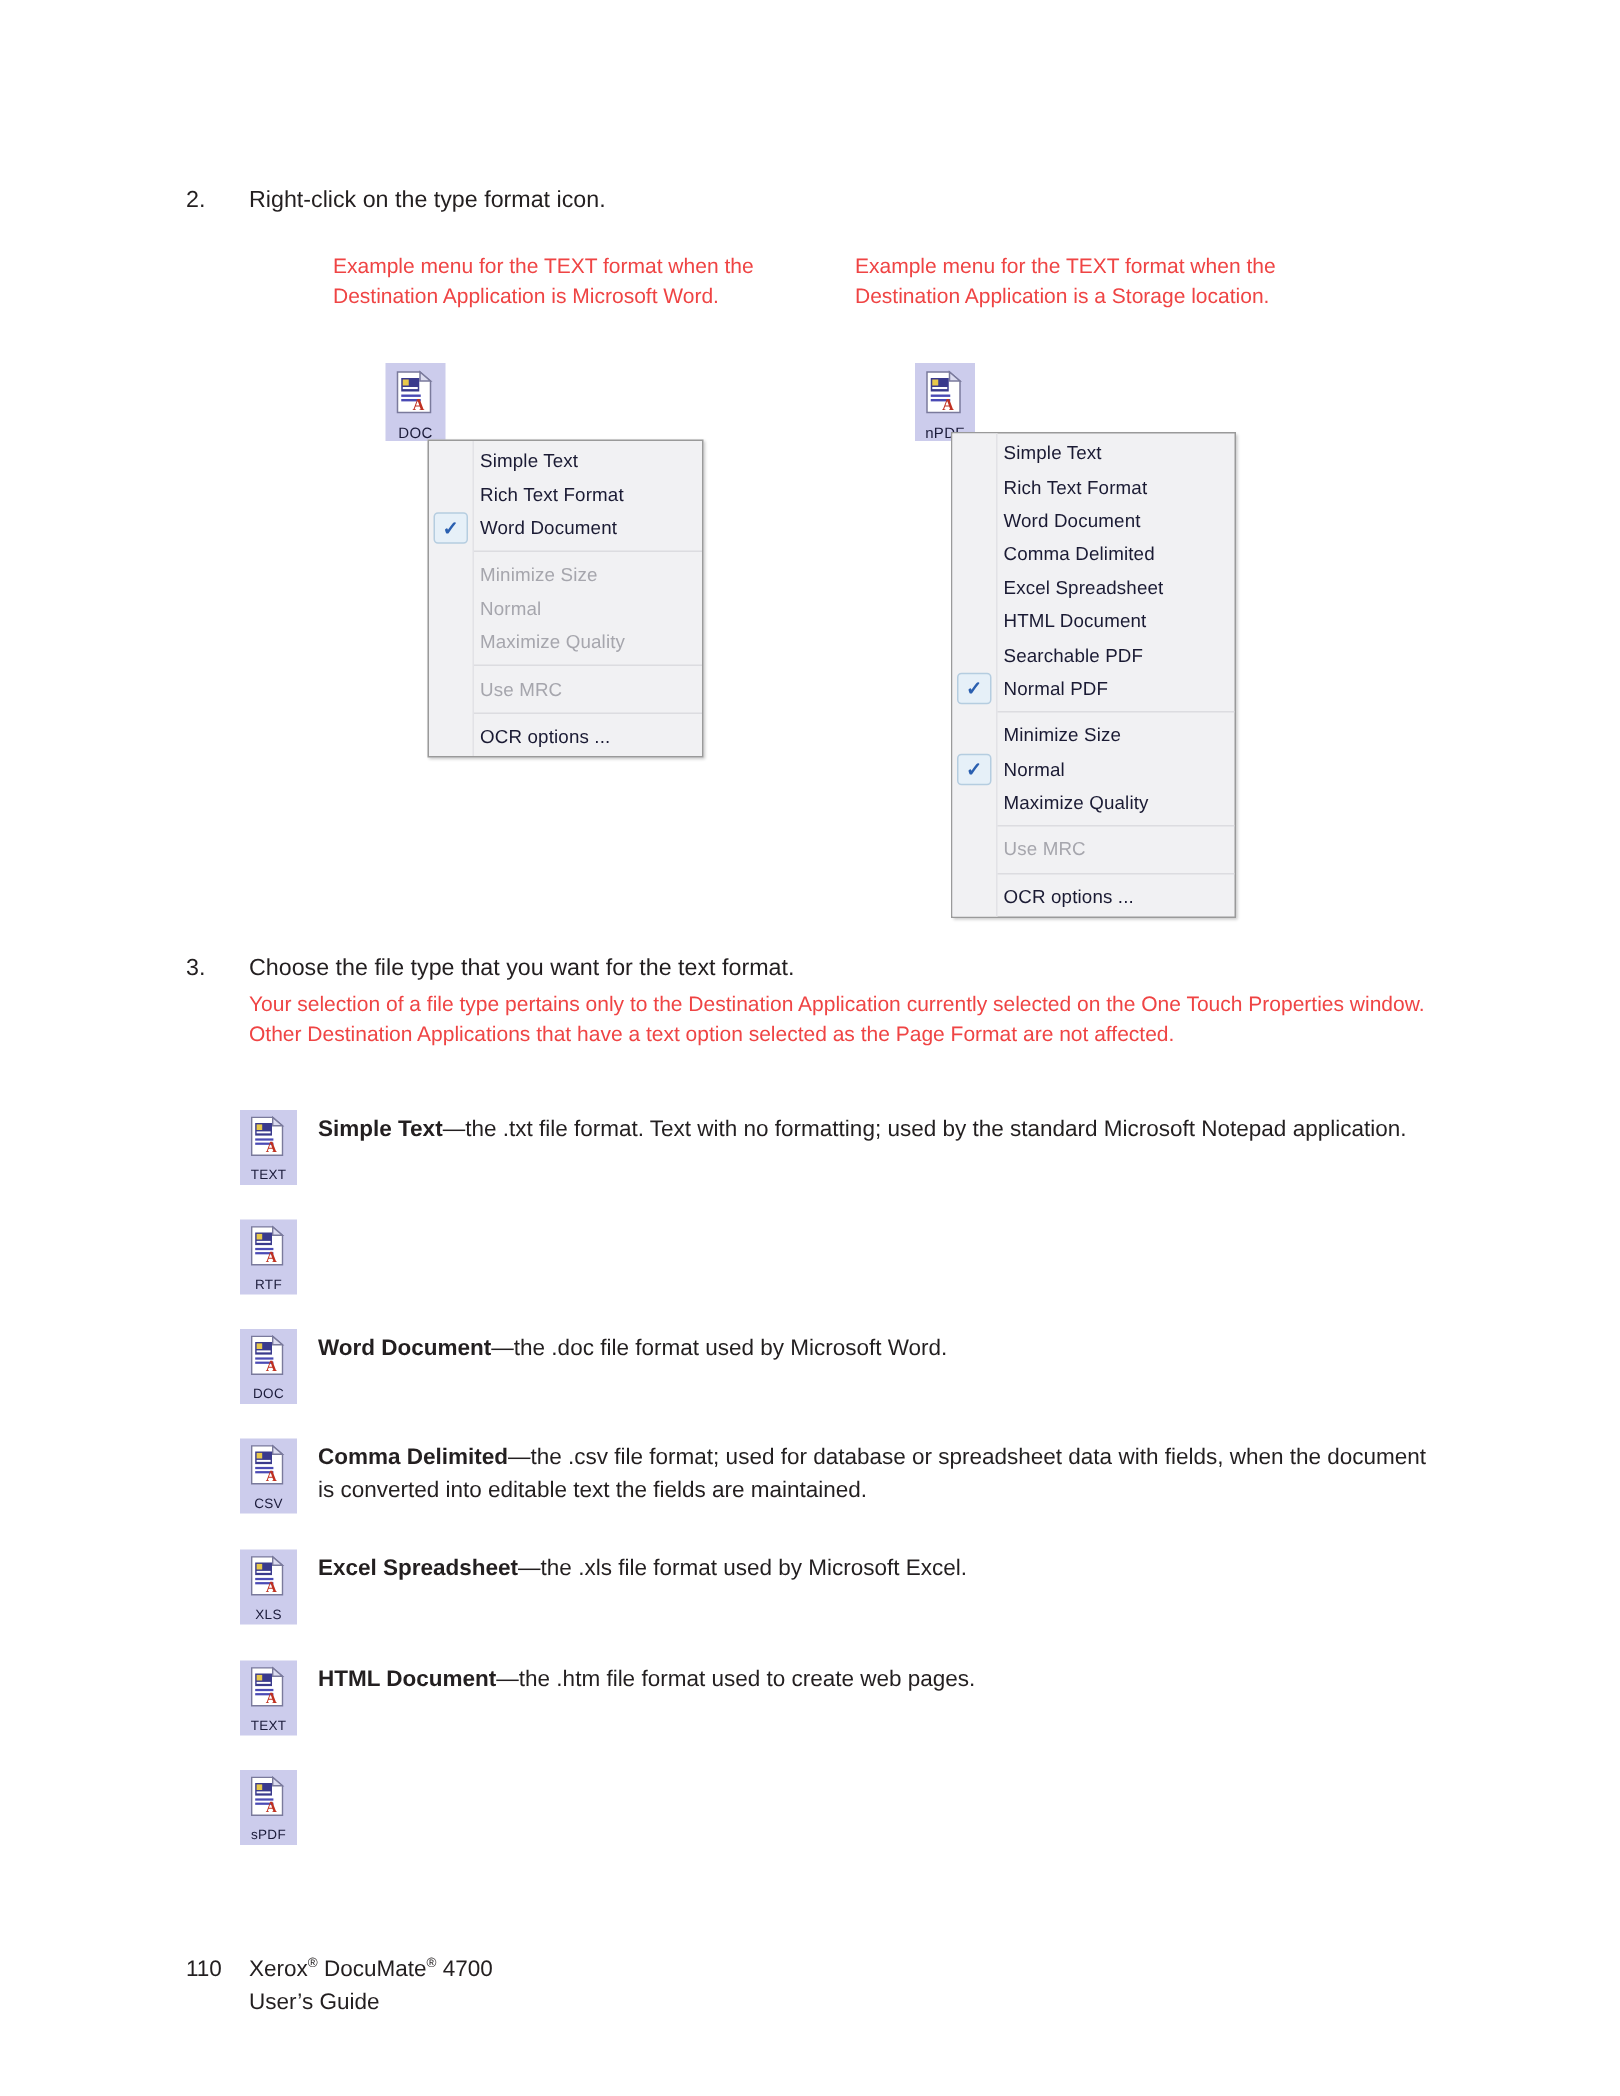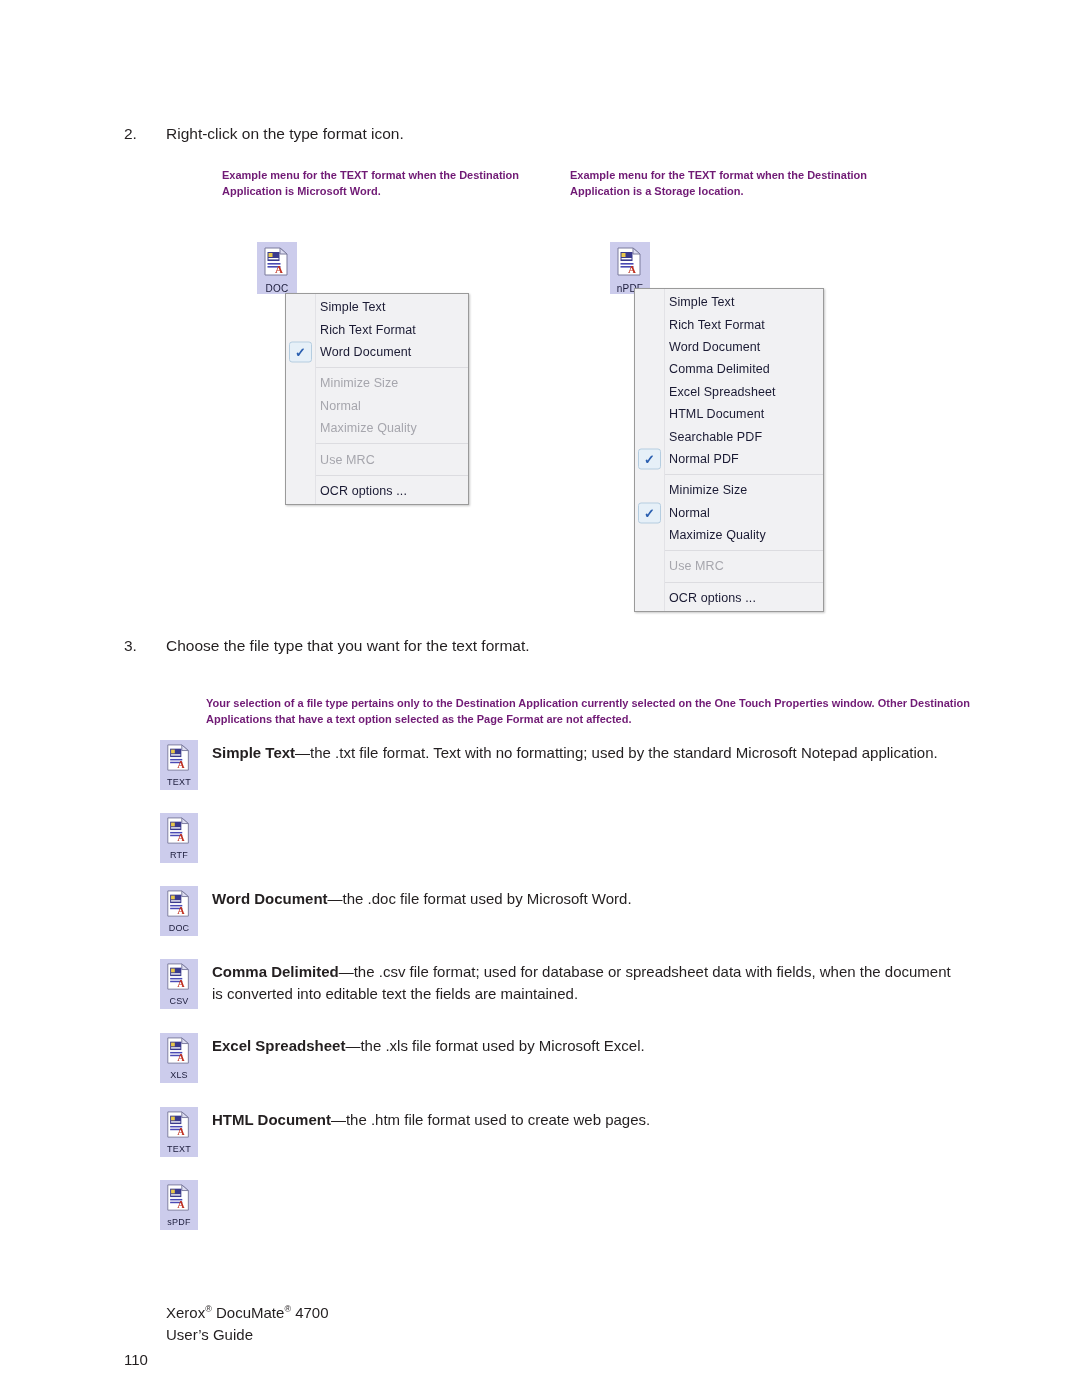--- a/index.html
+++ b/index.html
@@ -25,24 +25,23 @@
   }
   .step-num {
     width: 42px;
     flex: 0 0 42px;
     font-size: 15.5px;
   }
   .step-body { flex: 1; }
 
   .caption {
     position: absolute;
-    font-size: 11px;
+    font-size: 14px;
     line-height: 1.42;
-    color: #701a75;
-    font-weight: bold;
+    color: #ef4444;
   }
 
   
   .ctxmenu {
     position: absolute;
     background: #f1f1f3;
     border: 1px solid #9a9a9a;
     box-shadow: 1px 1px 2px rgba(0,0,0,.22);
     font-size: 12.5px;
     color: #1a1a33;
@@ -131,21 +130,21 @@
   }
   .descrow .text b { font-weight: 700; }
 
   
   .footer {
     position: absolute;
     display: flex;
     font-size: 15px;
     line-height: 1.45;
   }
-  .footer .pageno { width: 42px; flex: 0 0 42px; margin-top: 47px; }
+  .footer .pageno { width: 42px; flex: 0 0 42px; }
   .footer .meta sup { font-size: 9px; vertical-align: super; }
 </style>
 </head>
 <body>
 
 <div class="step" style="left:124px; top:123px; width:700px;">
   <div class="step-num">2.</div>
   <div class="step-body">Right-click on the type format icon.</div>
 </div>
 
@@ -261,21 +260,21 @@
     <div class="msep"></div>
     <div class="mi">
       <span class="label">OCR options ...</span>
     </div>
   </div>
 
 <div class="step" style="left:124px; top:635px; width:830px;">
   <div class="step-num">3.</div>
   <div class="step-body">Choose the file type that you want for the text format.</div>
 </div>
-<div class="caption" style="left:166px; top:696px; width:790px;margin-left:40px;">Your selection of a file type pertains only to the Destination Application currently selected on the One Touch Properties window. Other Destination Applications that have a text option selected as the Page Format are not affected.</div>
+<div class="caption" style="left:166px; top:660px; width:790px;">Your selection of a file type pertains only to the Destination Application currently selected on the One Touch Properties window. Other Destination Applications that have a text option selected as the Page Format are not affected.</div>
 
 <div id="format-rows">
     <div class="descrow" style="left: 160px; top: 740px; width: 800px;">
       <div class="icon-wrap">
         <div class="ficon small">
           <div class="glyph"><svg width="28" height="30" viewBox="0 0 30 32" aria-hidden="true">
               <path d="M3 2 H18 L25 8 V29 H3 Z" fill="#ffffff" stroke="#7a7a9c" stroke-width="1"></path>
               <path d="M18 2 L25 8 H18 Z" fill="#dcdcf0" stroke="#7a7a9c" stroke-width="1"></path>
               <rect x="5.5" y="6" width="12" height="9" fill="#3a3a8c"></rect>
               <rect x="6.5" y="7" width="4" height="4" fill="#e8c84a"></rect>

